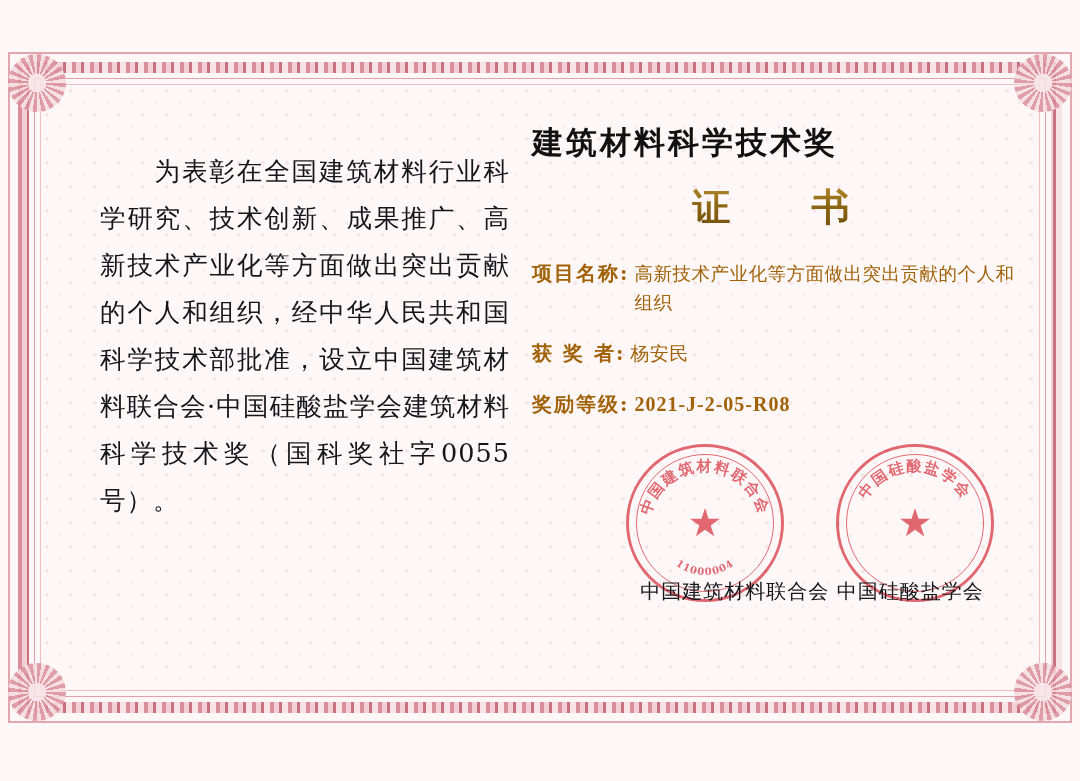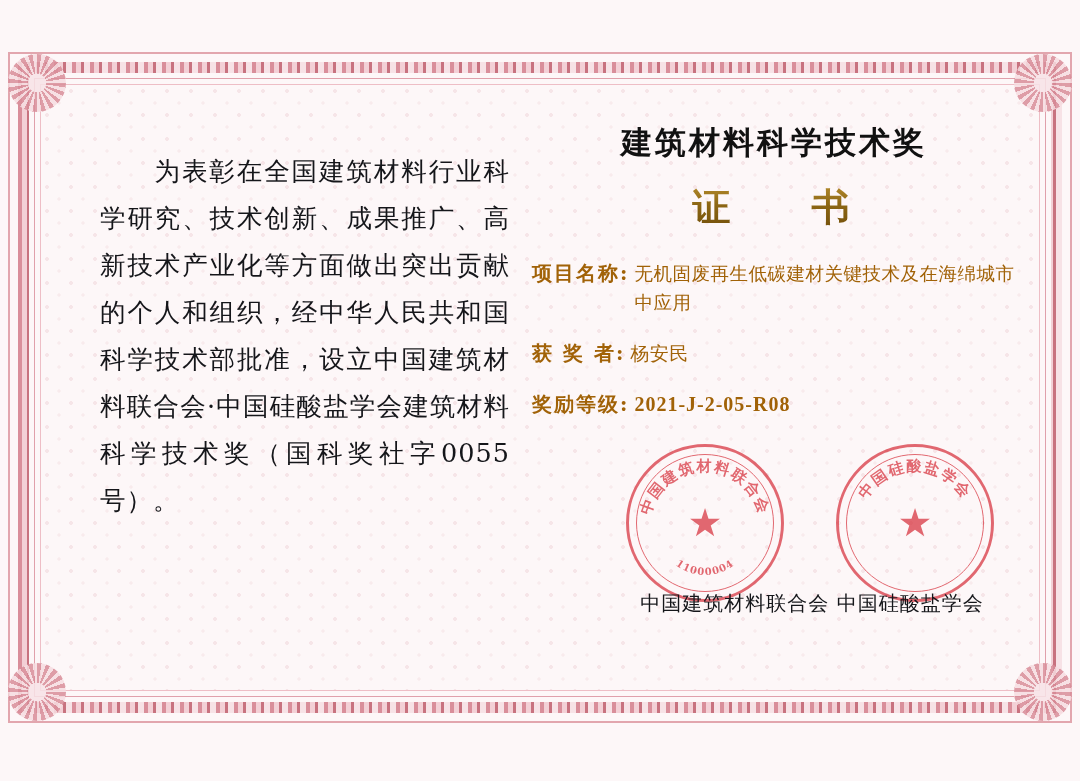--- a/index.html
+++ b/index.html
@@ -129,21 +129,20 @@
   .citation .indent { display: inline-block; width: 2.1em; }
 
   .right-col {
     flex: 1;
     padding: 22px 16px 0 14px;
     box-sizing: border-box;
     position: relative;
   }
 
   .award-title {
-    text-align: center;
     font-family: "DejaVu Serif", serif;
     font-weight: bold;
     font-size: 31px;
     letter-spacing: 3px;
     color: #111;
     margin-top: 8px;
   }
 
   .cert-word {
     text-align: center;
@@ -223,21 +222,21 @@
     fill: #d7313c;
     letter-spacing: 2px;
   }
   .seal .arc text.small { font-size: 10px; letter-spacing: 1px; }
   .seal-left  { left: 108px; top: 352px; }
   .seal-right { left: 318px; top: 352px; }
 
   .signature {
     position: absolute;
     right: 10px;
-    bottom: 66px;
+    bottom: 78px;
     text-align: center;
     width: 420px;
   }
   .org-line {
     font-family: "DejaVu Sans", sans-serif;
     font-size: 20px;
     color: #15161a;
     letter-spacing: 1px;
     white-space: nowrap;
   }
@@ -271,21 +270,21 @@
       <div class="citation"><span class="indent"></span><span>为表彰在全国建筑材料行业科学研究、技术创新、成果推广、高新技术产业化等方面做出突出贡献的个人和组织，经中华人民共和国科学技术部批准，设立中国建筑材料联合会·中国硅酸盐学会建筑材料科学技术奖（国科奖社字0055号）。</span></div>
     </div>
 
     <div class="right-col">
 
       <div class="award-title">建筑材料科学技术奖</div>
       <div class="cert-word">证  书</div>
 
       <div class="field">
         <span class="label">项目名称:</span>
-        <span class="value small">无机固废再生低碳建材关键技术及在海绵城市中应用</span>
+        <span class="value small">高新技术产业化等方面做出突出贡献的个人和组织</span>
       </div>
 
 
       <div class="field">
         <span class="label">获 奖 者:</span>
         <span class="value">杨安民</span>
       </div>
 
       <div class="field">
         <span class="label">奖励等级:</span>

